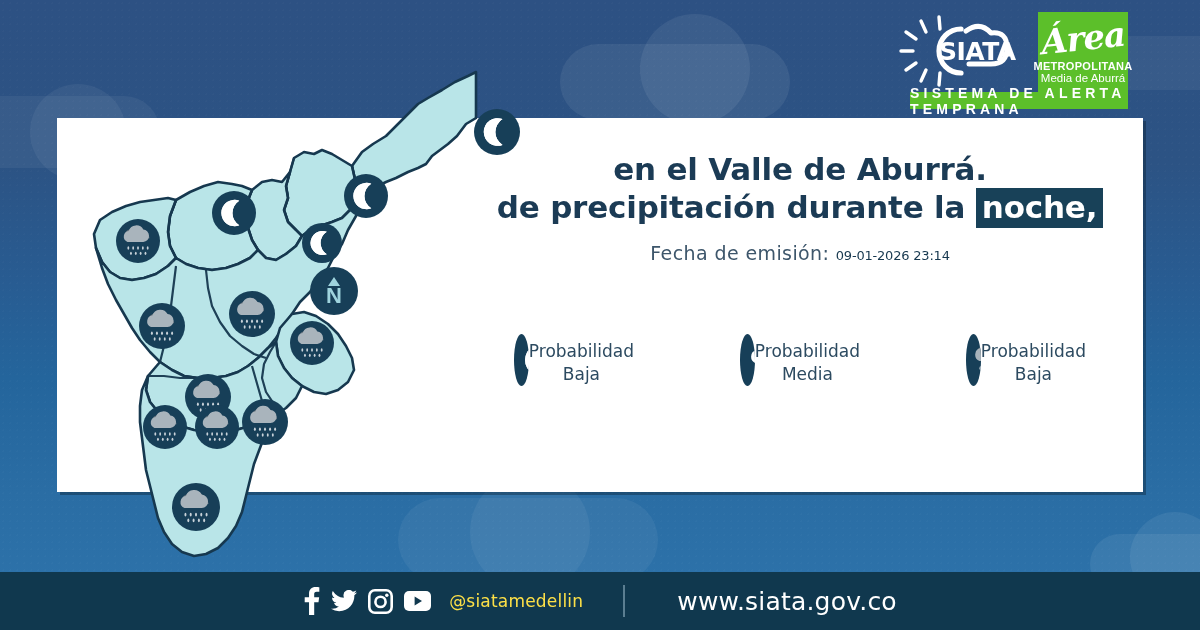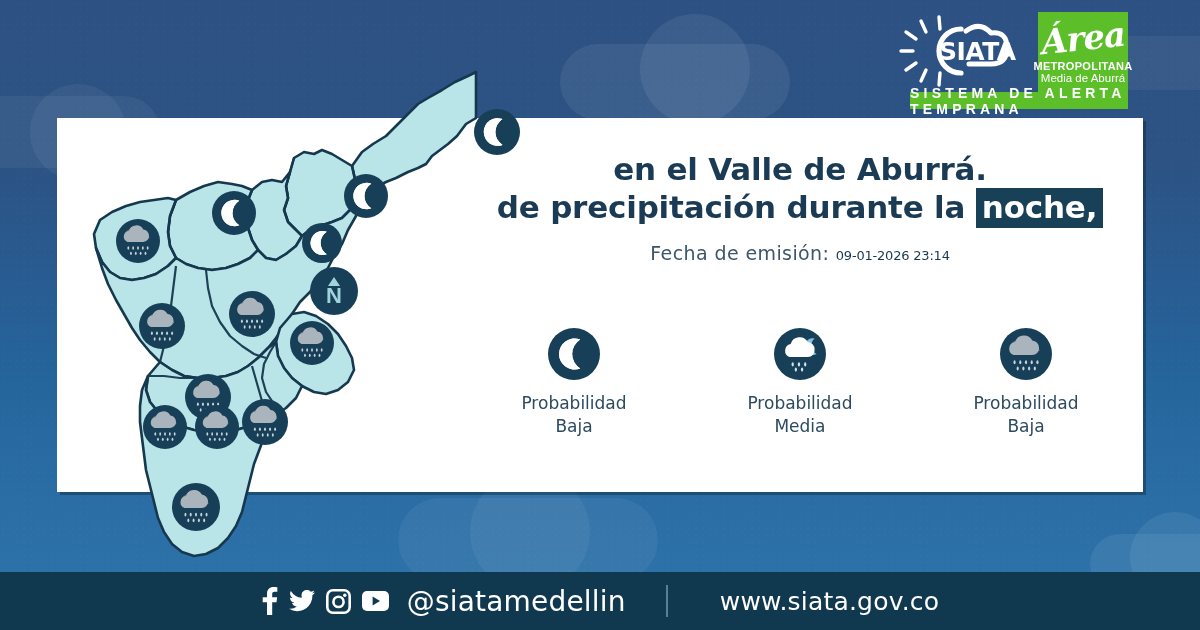--- a/index.html
+++ b/index.html
@@ -19,21 +19,21 @@
 
   .bgcloud{position:absolute;background:rgba(255,255,255,.055);border-radius:999px;}
   .bgcloud.b{background:rgba(255,255,255,.07);}
 
   
   .footer{position:absolute;left:0;bottom:0;width:1200px;height:58px;background:#10384e;
           display:flex;align-items:center;justify-content:center;gap:0;}
   .footer-inner{display:flex;align-items:center;gap:18px;}
   .social{display:flex;align-items:center;gap:11px;}
   .social svg{display:block;}
-  .handle{color:#ffffff;font-size:28px;letter-spacing:.2px;font-family:"DejaVu Sans",sans-serif;}
+  .handle{color:#fde047;font-size:17px;letter-spacing:.2px;font-family:"DejaVu Sans",sans-serif;}
   .vsep{width:2px;height:32px;background:#5b7e91;margin:0 22px;}
   .weburl{color:#ffffff;font-size:25px;letter-spacing:.2px;font-family:"DejaVu Sans",sans-serif;margin-left:12px;}
 
   
   .logos{position:absolute;right:72px;top:12px;display:flex;align-items:flex-start;gap:19px;}
   .siata-logo{position:relative;width:128px;height:78px;}
   .area-logo{width:90px;height:92px;background:#5cbf2a;display:flex;flex-direction:column;
              align-items:center;justify-content:flex-start;padding-top:4px;box-sizing:border-box;}
   .area-word{font-family:"DejaVu Serif",serif;font-style:italic;font-weight:bold;color:#fff;
              font-size:34px;line-height:44px;letter-spacing:-1px;transform:rotate(-6deg);}
@@ -51,21 +51,21 @@
   .panel{position:absolute;left:470px;top:150px;width:660px;text-align:center;}
   .headline{color:#1b3b55;font-weight:bold;font-size:31px;line-height:38px;letter-spacing:-.2px;
             font-family:"DejaVu Sans",sans-serif;}
   .hl-mark{background:#184158;color:#ffffff;padding:1px 6px 3px 6px;}
   .fecha{margin-top:16px;color:#3d566b;font-size:19px;letter-spacing:.4px;
          font-family:"DejaVu Sans",sans-serif;}
   .fecha .val{color:#17384f;font-size:13px;letter-spacing:-.2px;}
 
   
   .legend{position:absolute;left:470px;top:328px;width:660px;display:flex;justify-content:center;gap:106px;}
-  .leg-item{width:120px;display:flex;flex-direction:column;align-items:center;}
+  .leg-item{width:120px;display:flex;flex-direction:row;align-items:flex-end;}
   .leg-icon{width:52px;height:52px;border-radius:50%;background:#173f58;position:relative;overflow:hidden;}
   .leg-label{margin-top:12px;color:#2c4a60;font-size:17px;line-height:23px;text-align:center;
              font-family:"DejaVu Sans",sans-serif;}
 
   
   .map{position:absolute;left:56px;top:40px;width:420px;height:530px;}
   .map svg{display:block;overflow:visible;}
   .mk{position:absolute;border-radius:50%;background:#173f58;overflow:hidden;}
   .compass{position:absolute;width:48px;height:48px;border-radius:50%;background:#173f58;
            display:flex;align-items:center;justify-content:center;flex-direction:column;}

